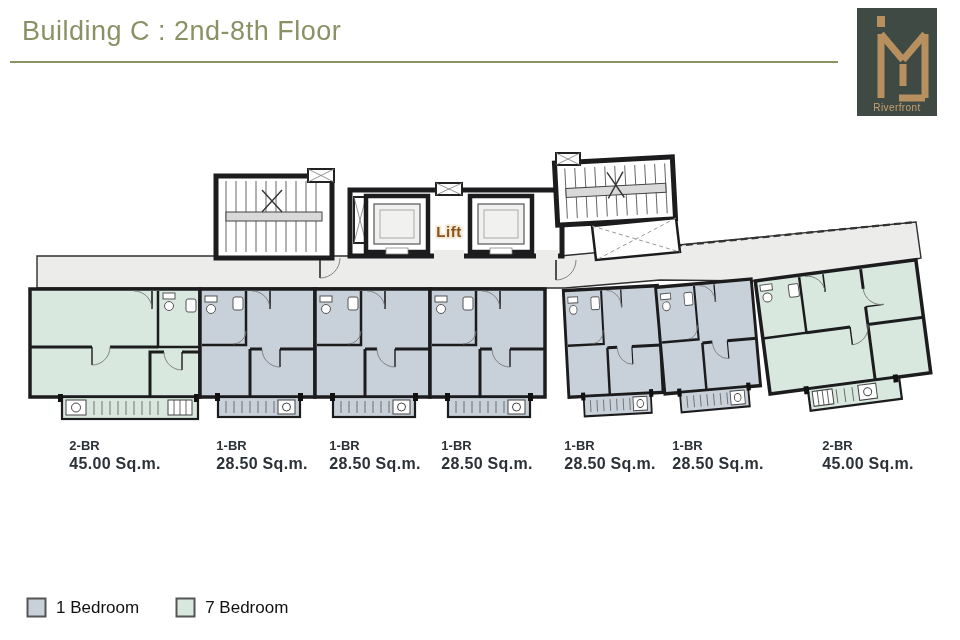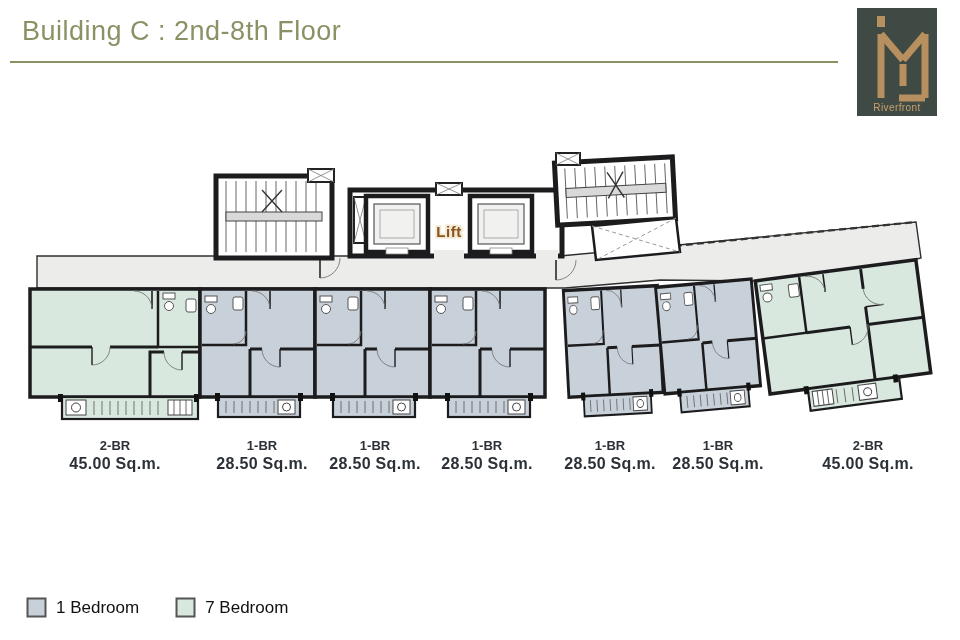--- a/index.html
+++ b/index.html
@@ -5,21 +5,21 @@
   html,body{margin:0;padding:0;background:#fff;}
   .page{position:relative;width:960px;height:640px;background:#fff;overflow:hidden;
         font-family:"Liberation Sans",sans-serif;border-radius:18px;}
   .title{position:absolute;left:22px;top:16px;font-size:27px;font-weight:400;
          color:#8a9164;letter-spacing:.5px;}
   .rule{position:absolute;left:10px;top:61px;width:828px;height:2px;background:#8a9164;}
   .logo{position:absolute;left:838px;top:8px;width:80px;height:108px;background:#3e4a43;margin-left:19px;}
   .logo-brand{position:absolute;left:0;right:0;bottom:3px;text-align:center;
               font-size:10px;color:#c9a06e;letter-spacing:.4px;}
   .plan{position:absolute;left:0;top:0;}
-  .unit-label{position:absolute;top:437px;transform:translateX(-50%);text-align:center;
+  .unit-label{position:absolute;top:437px;transform:translateX(-50%);
               font-weight:bold;font-size:13px;line-height:18px;color:#2b3137;white-space:nowrap;}
   .unit-label .area{font-size:16px;letter-spacing:.3px;}
   .legend{position:absolute;left:26px;top:597px;display:flex;gap:36px;}
   .legend-item{display:flex;align-items:center;gap:9px;font-size:17px;color:#101010;}
 </style>
 </head>
 <body>
 
 <div class="page">
 

